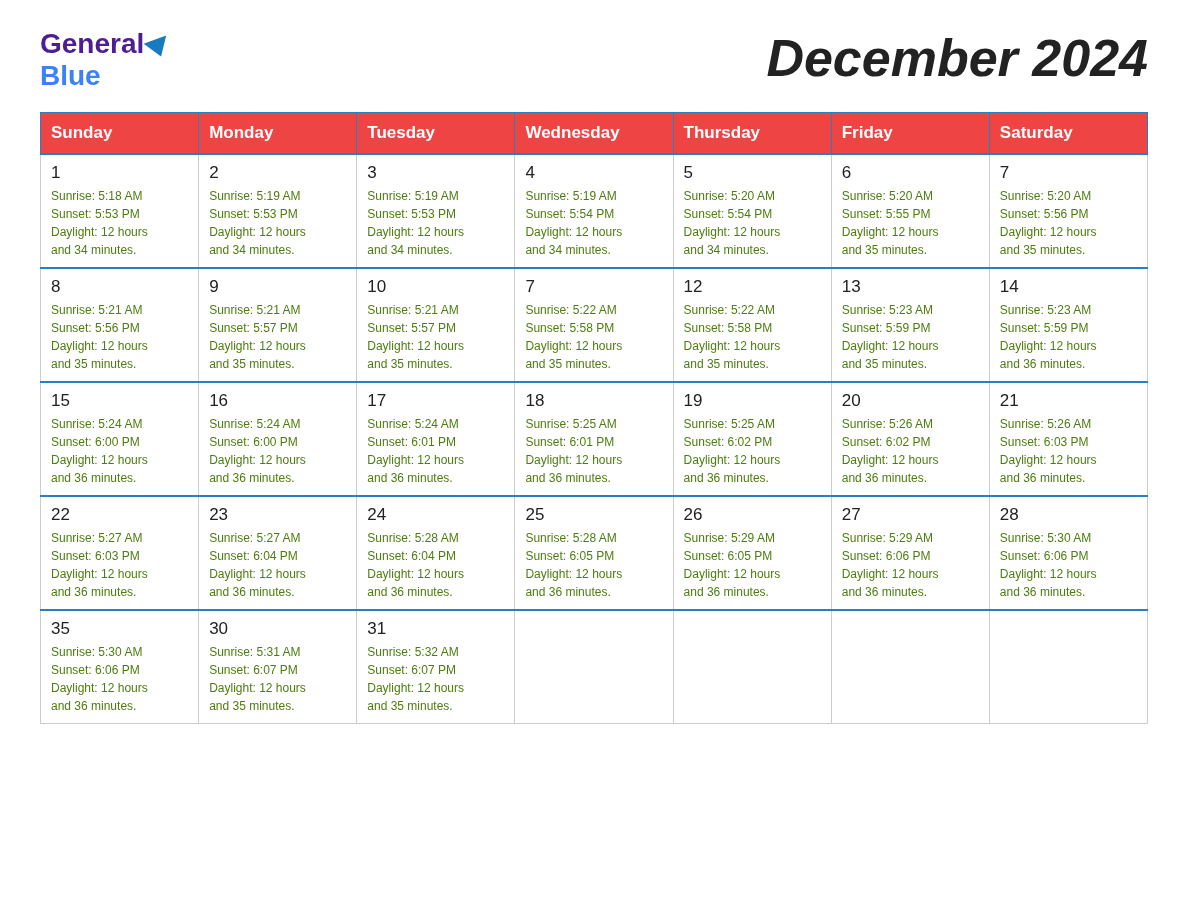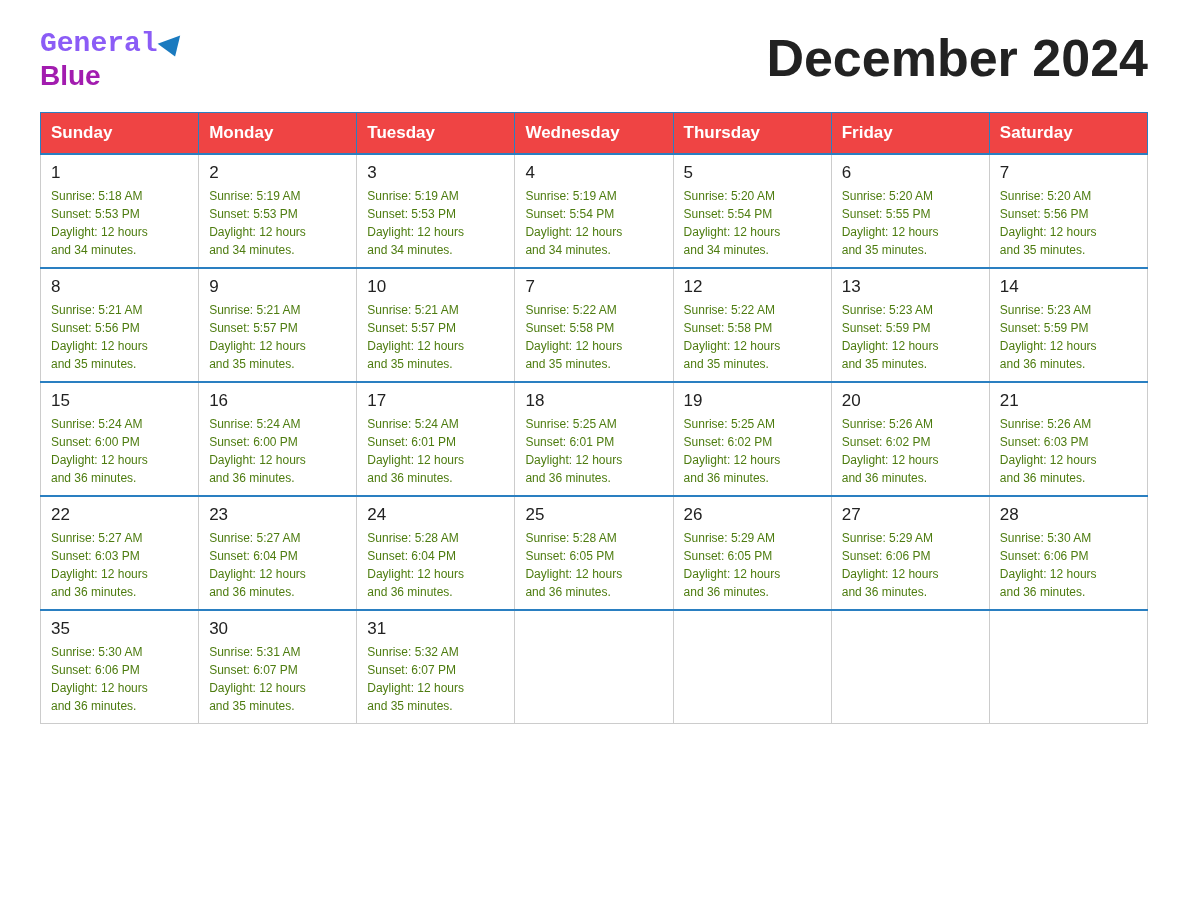--- a/index.html
+++ b/index.html
@@ -22,52 +22,53 @@
       align-items: flex-start;
     }
     .logo-text {
       display: flex;
       align-items: center;
       font-size: 28px;
       font-weight: bold;
       color: #333;
       line-height: 1;
     }
-    .logo-general { color: #8b5cf6; font-family: Liberation Mono, monospace; }
+    .logo-general { color: #4c1d95; }
     .logo-arrow {
       display: inline-block;
       width: 0;
       height: 0;
       border-left: 12px solid transparent;
       border-right: 12px solid transparent;
       border-top: 18px solid #1a7abf;
       margin: 0 2px;
       transform: rotate(-20deg);
       position: relative;
       top: 4px;
     }
     .logo-blue {
-      color: #a21caf;
+      color: #3b82f6;
       font-size: 28px;
       font-weight: bold;
       margin-top: 2px;
       margin-left: 0;
     }
     .logo-line2 {
       display: flex;
       align-items: center;
     }
     .title-block {
       text-align: right;
     }
     .month-title {
       font-size: 52px;
       font-weight: bold;
       color: #222;
       line-height: 1.1;
+      font-style: italic;
     }
     .location {
       font-size: 22px;
       color: #444;
       margin-top: 4px;
     }
     table {
       width: 100%;
       border-collapse: collapse;
       table-layout: fixed;

